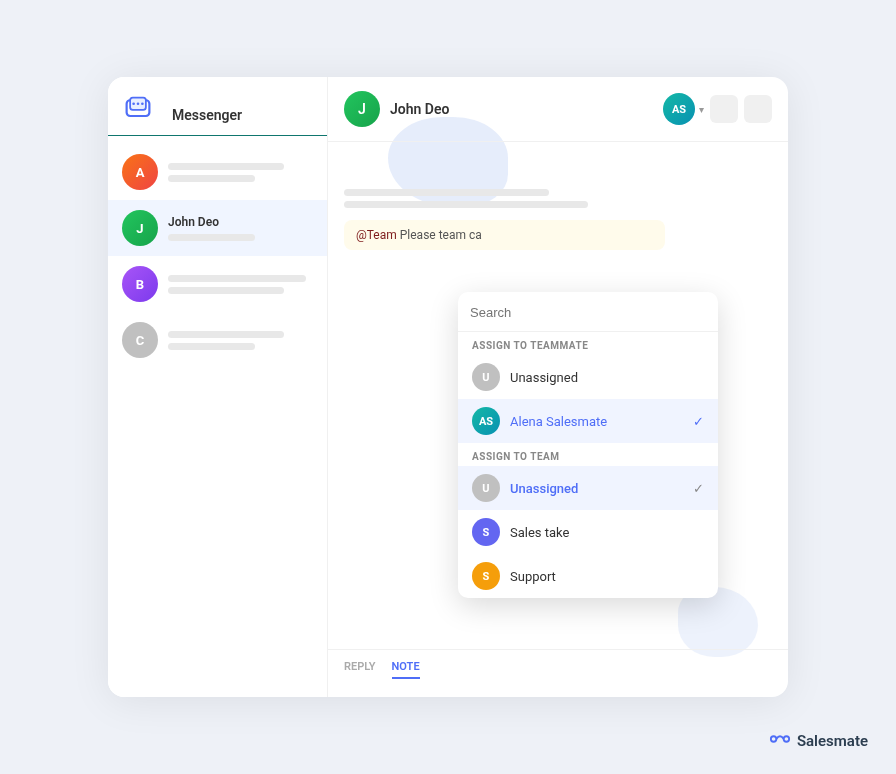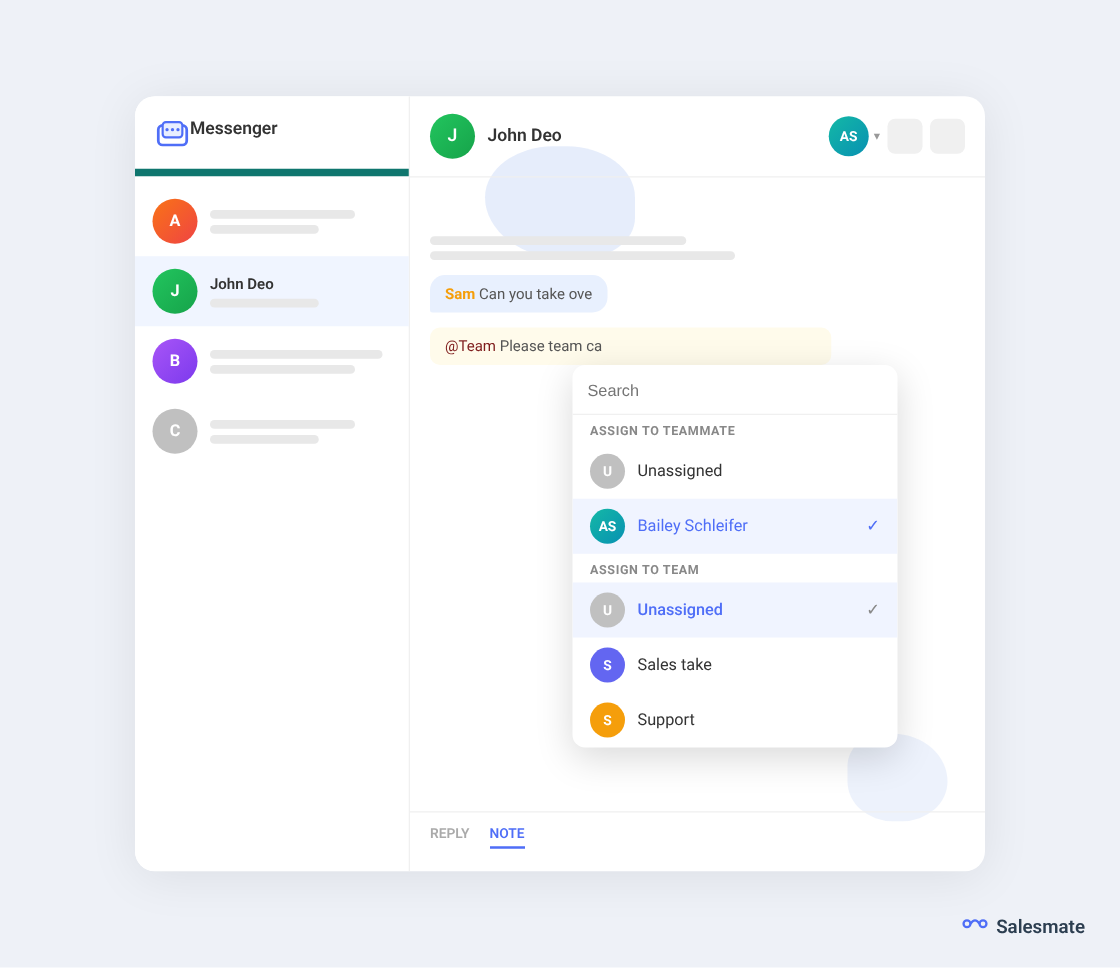--- a/index.html
+++ b/index.html
@@ -45,24 +45,24 @@
       border-right: 1px solid #f0f0f0;
       padding: 0;
       background: #fff;
       flex-shrink: 0;
       position: relative;
       z-index: 1;
     }
 
     .sidebar-header {
       display: flex;
-      align-items: flex-start;
+      align-items: flex-end;
       padding: 18px 16px 12px 16px;
-      gap: 0;
-      border-bottom: 6px solid #0f766e;
+      gap: 20px;
+      border-bottom: 1px solid #0f766e;
     }
 
     .messenger-icon {
       display: flex;
       align-items: center;
       justify-content: center;
     }
 
     .messenger-icon svg {
       width: 28px;
@@ -476,24 +476,20 @@
       <div style="display:flex;flex-direction:column;gap:5px;max-width:70%;margin-left:auto;">
         <div class="text-line long" style="background:#ede8f5;"></div>
         <div class="text-line medium" style="background:#ede8f5;"></div>
       </div>
 
       <div style="display:flex;flex-direction:column;gap:5px;max-width:60%;">
         <div class="text-line medium" style="background:#e8e8e8;"></div>
         <div class="text-line long" style="background:#e8e8e8;"></div>
       </div>
 
-      <div class="message-bubble">
-        <span class="sender">Sam</span>
-        <span> Can you take ove</span>
-      </div>
 
       <div class="note-bubble">
         <span class="at-team">@Team</span>
         <span> Please team ca</span>
       </div>
     </div>
 
     <div class="chat-footer">
       <div class="reply-tabs">
         <span class="reply-tab">REPLY</span>
@@ -513,21 +509,21 @@
       <div class="item-avatar av-gray">
         <span>U</span>
       </div>
       <span>Unassigned</span>
     </div>
 
     <div class="dropdown-item selected">
       <div class="item-avatar av-teal">
         <span>AS</span>
       </div>
-      <span>Bailey Schleifer</span>
+      <span>Alena Salesmate</span>
       <span class="check-icon">✓</span>
     </div>
 
 
     <div class="dropdown-section-label">ASSIGN TO TEAM</div>
 
     <div class="dropdown-item selected-team">
       <div class="item-avatar av-gray">
         <span>U</span>
       </div>

